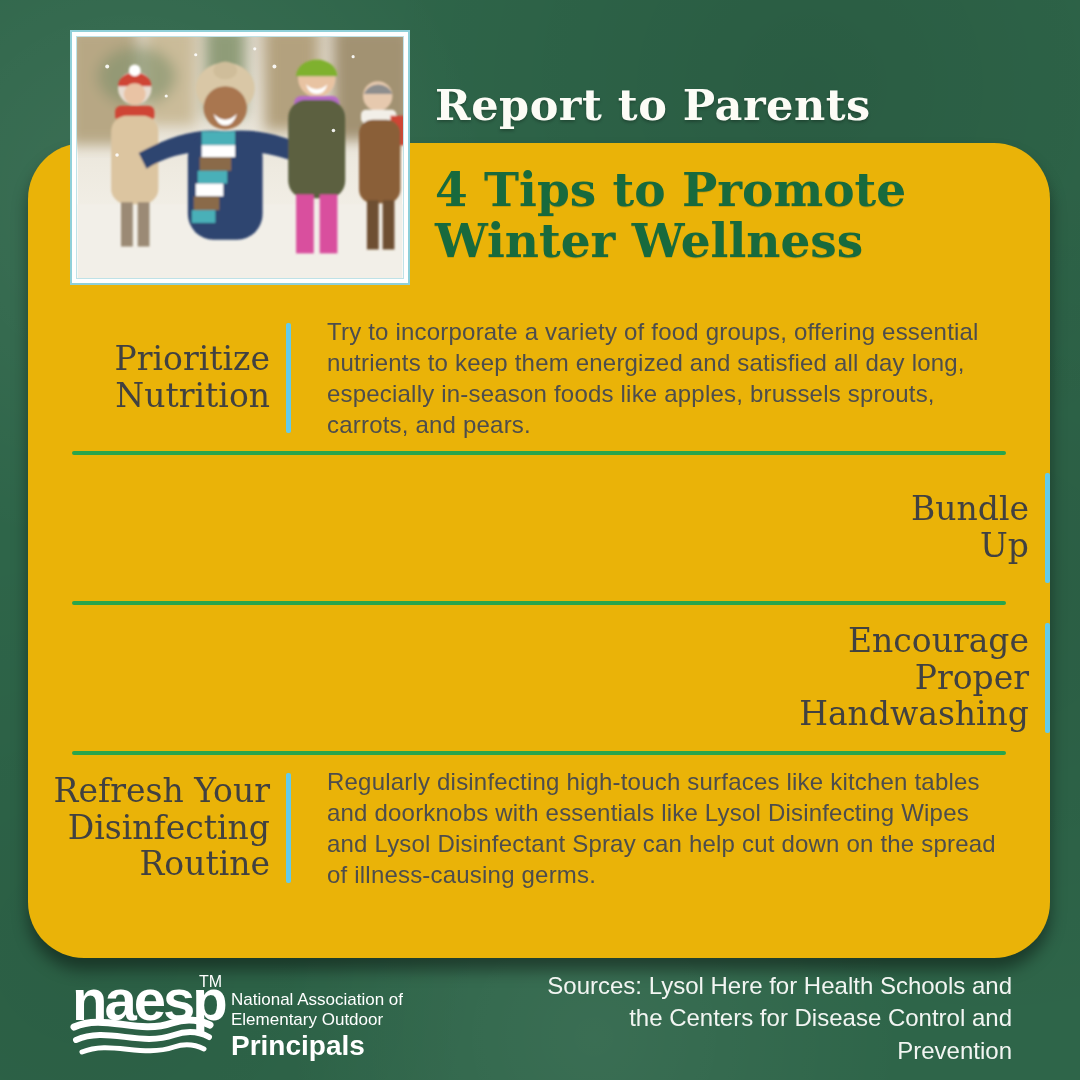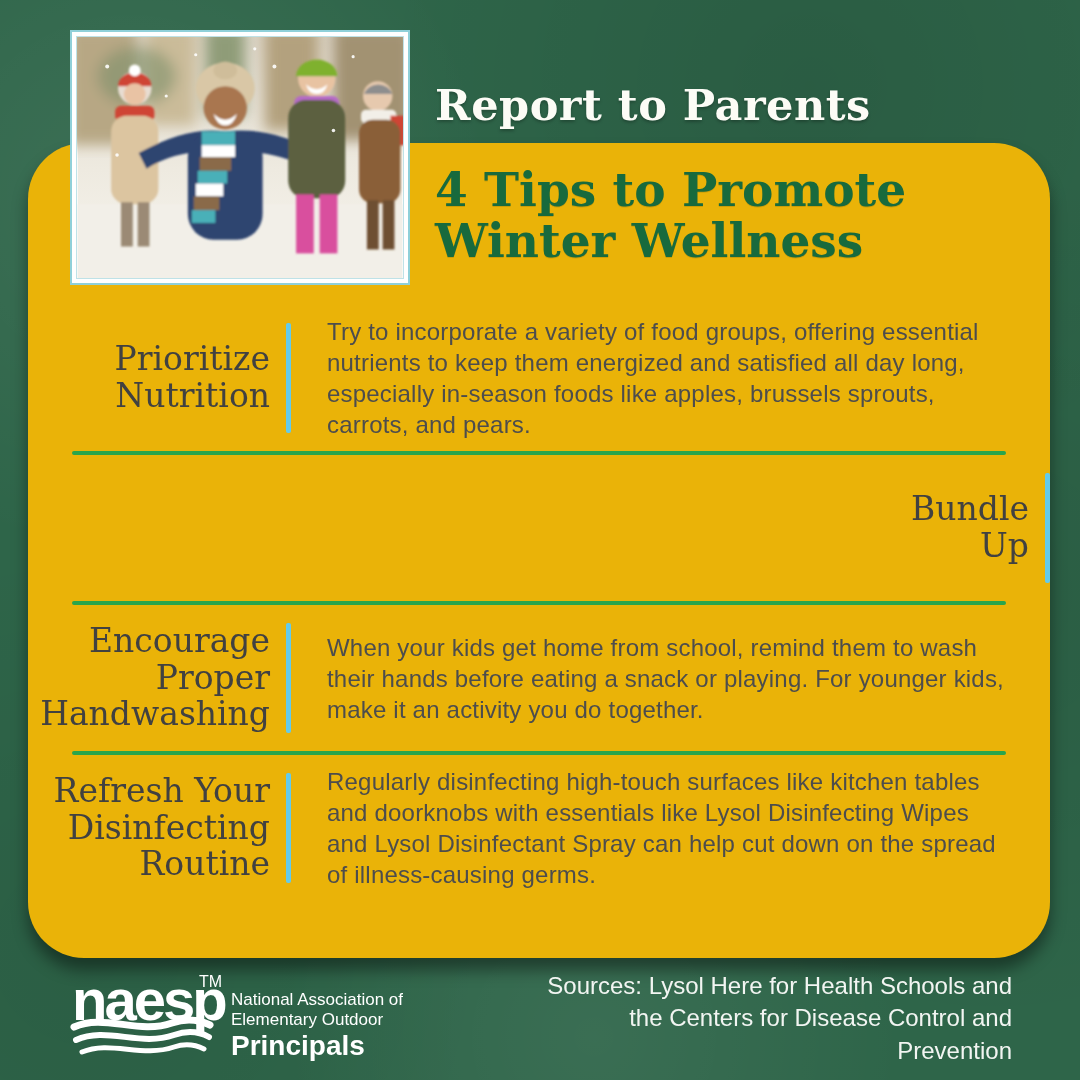--- a/index.html
+++ b/index.html
@@ -102,21 +102,20 @@
 Up</div>
         <div class="tip-divider"></div>
       </div>
       <div class="row-sep"></div>
 
       <div class="tip-row">
         <div class="tip-label">Encourage
 Proper
 Handwashing</div>
         <div class="tip-divider"></div>
-        <div class="tip-body">When your kids get home from school, remind them to wash their hands before eating a snack or playing. For younger kids, make it an activity you do together.</div>
       </div>
       <div class="row-sep"></div>
 
       <div class="tip-row">
         <div class="tip-label">Refresh Your
 Disinfecting
 Routine</div>
         <div class="tip-divider"></div>
         <div class="tip-body">Regularly disinfecting high-touch surfaces like kitchen tables and doorknobs with essentials like Lysol Disinfecting Wipes and Lysol Disinfectant Spray can help cut down on the spread of illness-causing germs.</div>
       </div>

